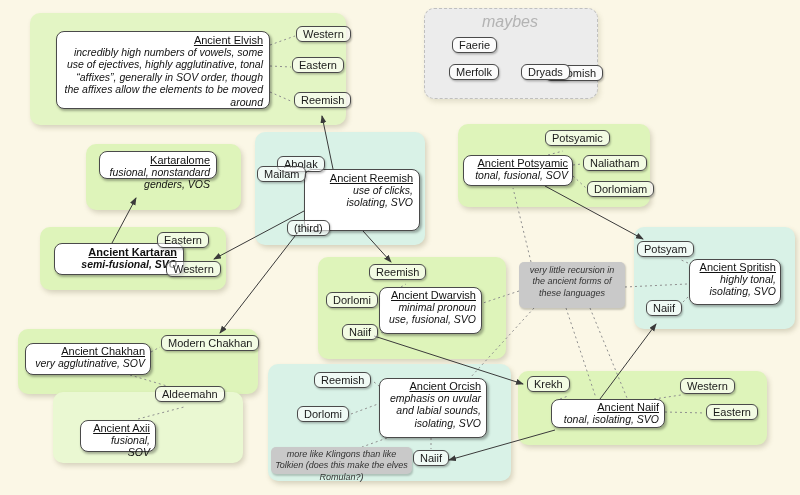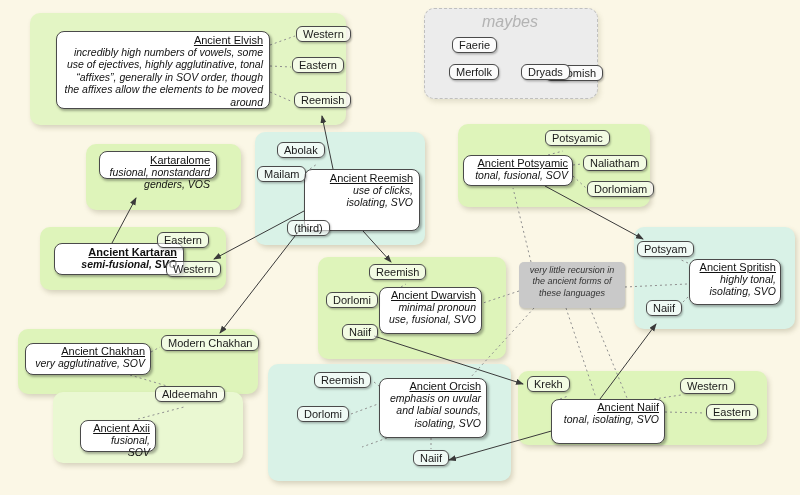--- a/index.html
+++ b/index.html
@@ -127,21 +127,21 @@
     <div class="mtitle">Ancient Kartaran</div>
     <div class="mdesc">semi-fusional, SVO</div>
   </div>
   <div class="dbox" style="left:157px;top:232px;">Eastern</div>
   <div class="dbox" style="left:166px;top:261px;">Western</div>
 
   <div class="mbox" style="left:304px;top:169px;width:116px;height:62px;">
     <div class="mtitle">Ancient Reemish</div>
     <div class="mdesc">use of clicks, isolating, SVO</div>
   </div>
-  <div class="dbox" style="left:277px;top:142px;">Abolak</div>
+  <div class="dbox" style="left:277px;top:156px;">Abolak</div>
   <div class="dbox" style="left:257px;top:166px;">Mailam</div>
   <div class="dbox" style="left:287px;top:220px;">(third)</div>
 
   <div class="mbox" style="left:463px;top:155px;width:110px;height:31px;padding:1px 4px;">
     <div class="mtitle">Ancient Potsyamic</div>
     <div class="mdesc">tonal, fusional, SOV</div>
   </div>
   <div class="dbox" style="left:545px;top:130px;">Potsyamic</div>
   <div class="dbox" style="left:583px;top:155px;">Naliatham</div>
   <div class="dbox" style="left:587px;top:181px;">Dorlomiam</div>
@@ -161,22 +161,23 @@
   <div class="dbox" style="left:326px;top:292px;">Dorlomi</div>
   <div class="dbox" style="left:342px;top:324px;">Naiif</div>
 
   <div class="mbox" style="left:379px;top:378px;width:108px;height:60px;padding:1px 5px;">
     <div class="mtitle">Ancient Orcish</div>
     <div class="mdesc">emphasis on uvular and labial sounds, isolating, SVO</div>
   </div>
   <div class="dbox" style="left:314px;top:372px;">Reemish</div>
   <div class="dbox" style="left:297px;top:406px;">Dorlomi</div>
   <div class="dbox" style="left:413px;top:450px;">Naiif</div>
+  <div class="note" style="left:271px;top:447px;width:141px;height:27px;padding:2px 3px;">more like Klingons than like Tolkien (does this make the elves Romulan?)</div>
 
-  <div class="mbox" style="left:551px;top:399px;width:114px;height:45px;padding:1px 5px;">
+  <div class="mbox" style="left:551px;top:399px;width:114px;height:29px;padding:1px 5px;">
     <div class="mtitle">Ancient Naiif</div>
     <div class="mdesc">tonal, isolating, SVO</div>
   </div>
   <div class="dbox" style="left:527px;top:376px;">Krekh</div>
   <div class="dbox" style="left:680px;top:378px;">Western</div>
   <div class="dbox" style="left:706px;top:404px;">Eastern</div>
 
   <div class="mbox" style="left:25px;top:343px;width:126px;height:32px;padding:1px 5px;">
     <div class="mtitle">Ancient Chakhan</div>
     <div class="mdesc">very agglutinative, SOV</div>

